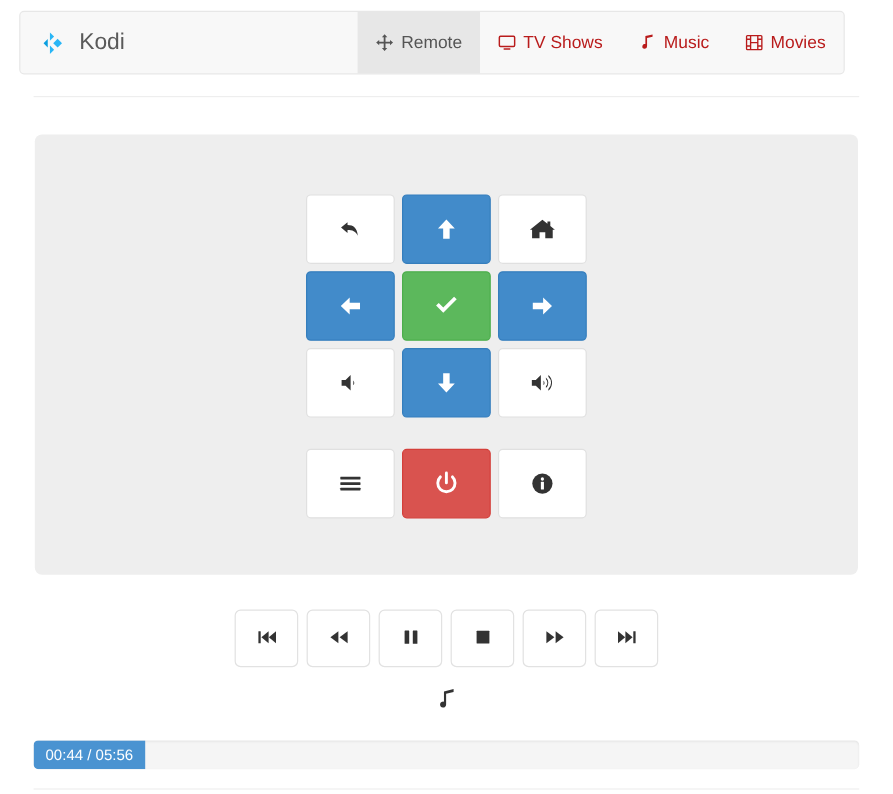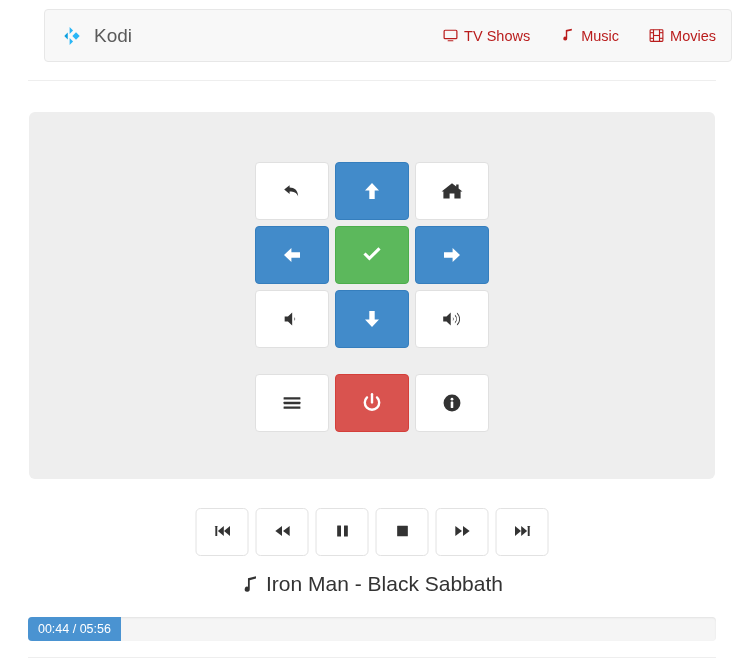--- a/index.html
+++ b/index.html
@@ -18,21 +18,21 @@
   .page {
     position: relative;
     width: 744px;
     height: 662px;
     background: #ffffff;
   }
 
   
   .navbar {
     position: absolute;
-    left: 44px;
+    left: 16px;
     top: 9px;
     width: 688px;
     height: 53px;
     background: #f8f8f8;
     border: 1px solid #e7e7e7;
     border-radius: 4px;
     display: flex;
     align-items: stretch;
   }
   .brand {
@@ -244,20 +244,28 @@
           <path d="M7.2 2.2 L11.0 6.0 L7.2 9.8 L7.2 2.2 Z" fill="#29b6f6"></path>
           <path d="M7.2 14.2 L11.0 18.0 L7.2 21.8 L7.2 14.2 Z" fill="#29b6f6"></path>
           <path d="M14.2 8.0 L18.2 12.0 L14.2 16.0 L10.2 12.0 Z" fill="#29b6f6"></path>
         </svg>
       </span>
       <span class="brand-text">Kodi</span>
     </a>
 
     <div class="nav-tabs">
 
+      <a class="nav-item active">
+        <span class="nav-ico">
+          <svg width="15" height="15" viewBox="0 0 16 16" fill="currentColor" xmlns="http://www.w3.org/2000/svg">
+            <path d="M8 0.5 L10.4 3.2 L8.8 3.2 L8.8 7.2 L12.8 7.2 L12.8 5.6 L15.5 8 L12.8 10.4 L12.8 8.8 L8.8 8.8 L8.8 12.8 L10.4 12.8 L8 15.5 L5.6 12.8 L7.2 12.8 L7.2 8.8 L3.2 8.8 L3.2 10.4 L0.5 8 L3.2 5.6 L3.2 7.2 L7.2 7.2 L7.2 3.2 L5.6 3.2 Z"></path>
+          </svg>
+        </span>
+        <span>Remote</span>
+      </a>
 
       <a class="nav-item">
         <span class="nav-ico">
           <svg width="15" height="15" viewBox="0 0 16 16" fill="none" stroke="currentColor" stroke-width="1.3" xmlns="http://www.w3.org/2000/svg">
             <rect x="1.2" y="2.4" width="13.6" height="9" rx="1"></rect>
             <line x1="5.5" y1="13.6" x2="10.5" y2="13.6" stroke-linecap="round"></line>
           </svg>
         </span>
         <span>TV Shows</span>
       </a>
@@ -463,21 +471,20 @@
     </button>
 
   </div>
 
   <div class="now-playing">
     <span class="np-ico">
       <svg width="17" height="19" viewBox="0 0 16 18" fill="currentColor" xmlns="http://www.w3.org/2000/svg">
         <path d="M5.6 3.0 L13.2 1.2 L13.2 3.4 L7.3 4.9 L7.3 13.3 A2.4 2.4 0 1 1 5.6 11.1 Z"></path>
       </svg>
     </span>
-    <span>Iron Man - Black Sabbath</span>
   </div>
 
   <div class="progress">
     <div class="progress-bar" id="progress-fill" style="width: 13.5%; background: rgb(74, 147, 209);">
       <span>00:44 / 05:56</span>
     </div>
   </div>
 
   <div class="hr-bottom"></div>
 

